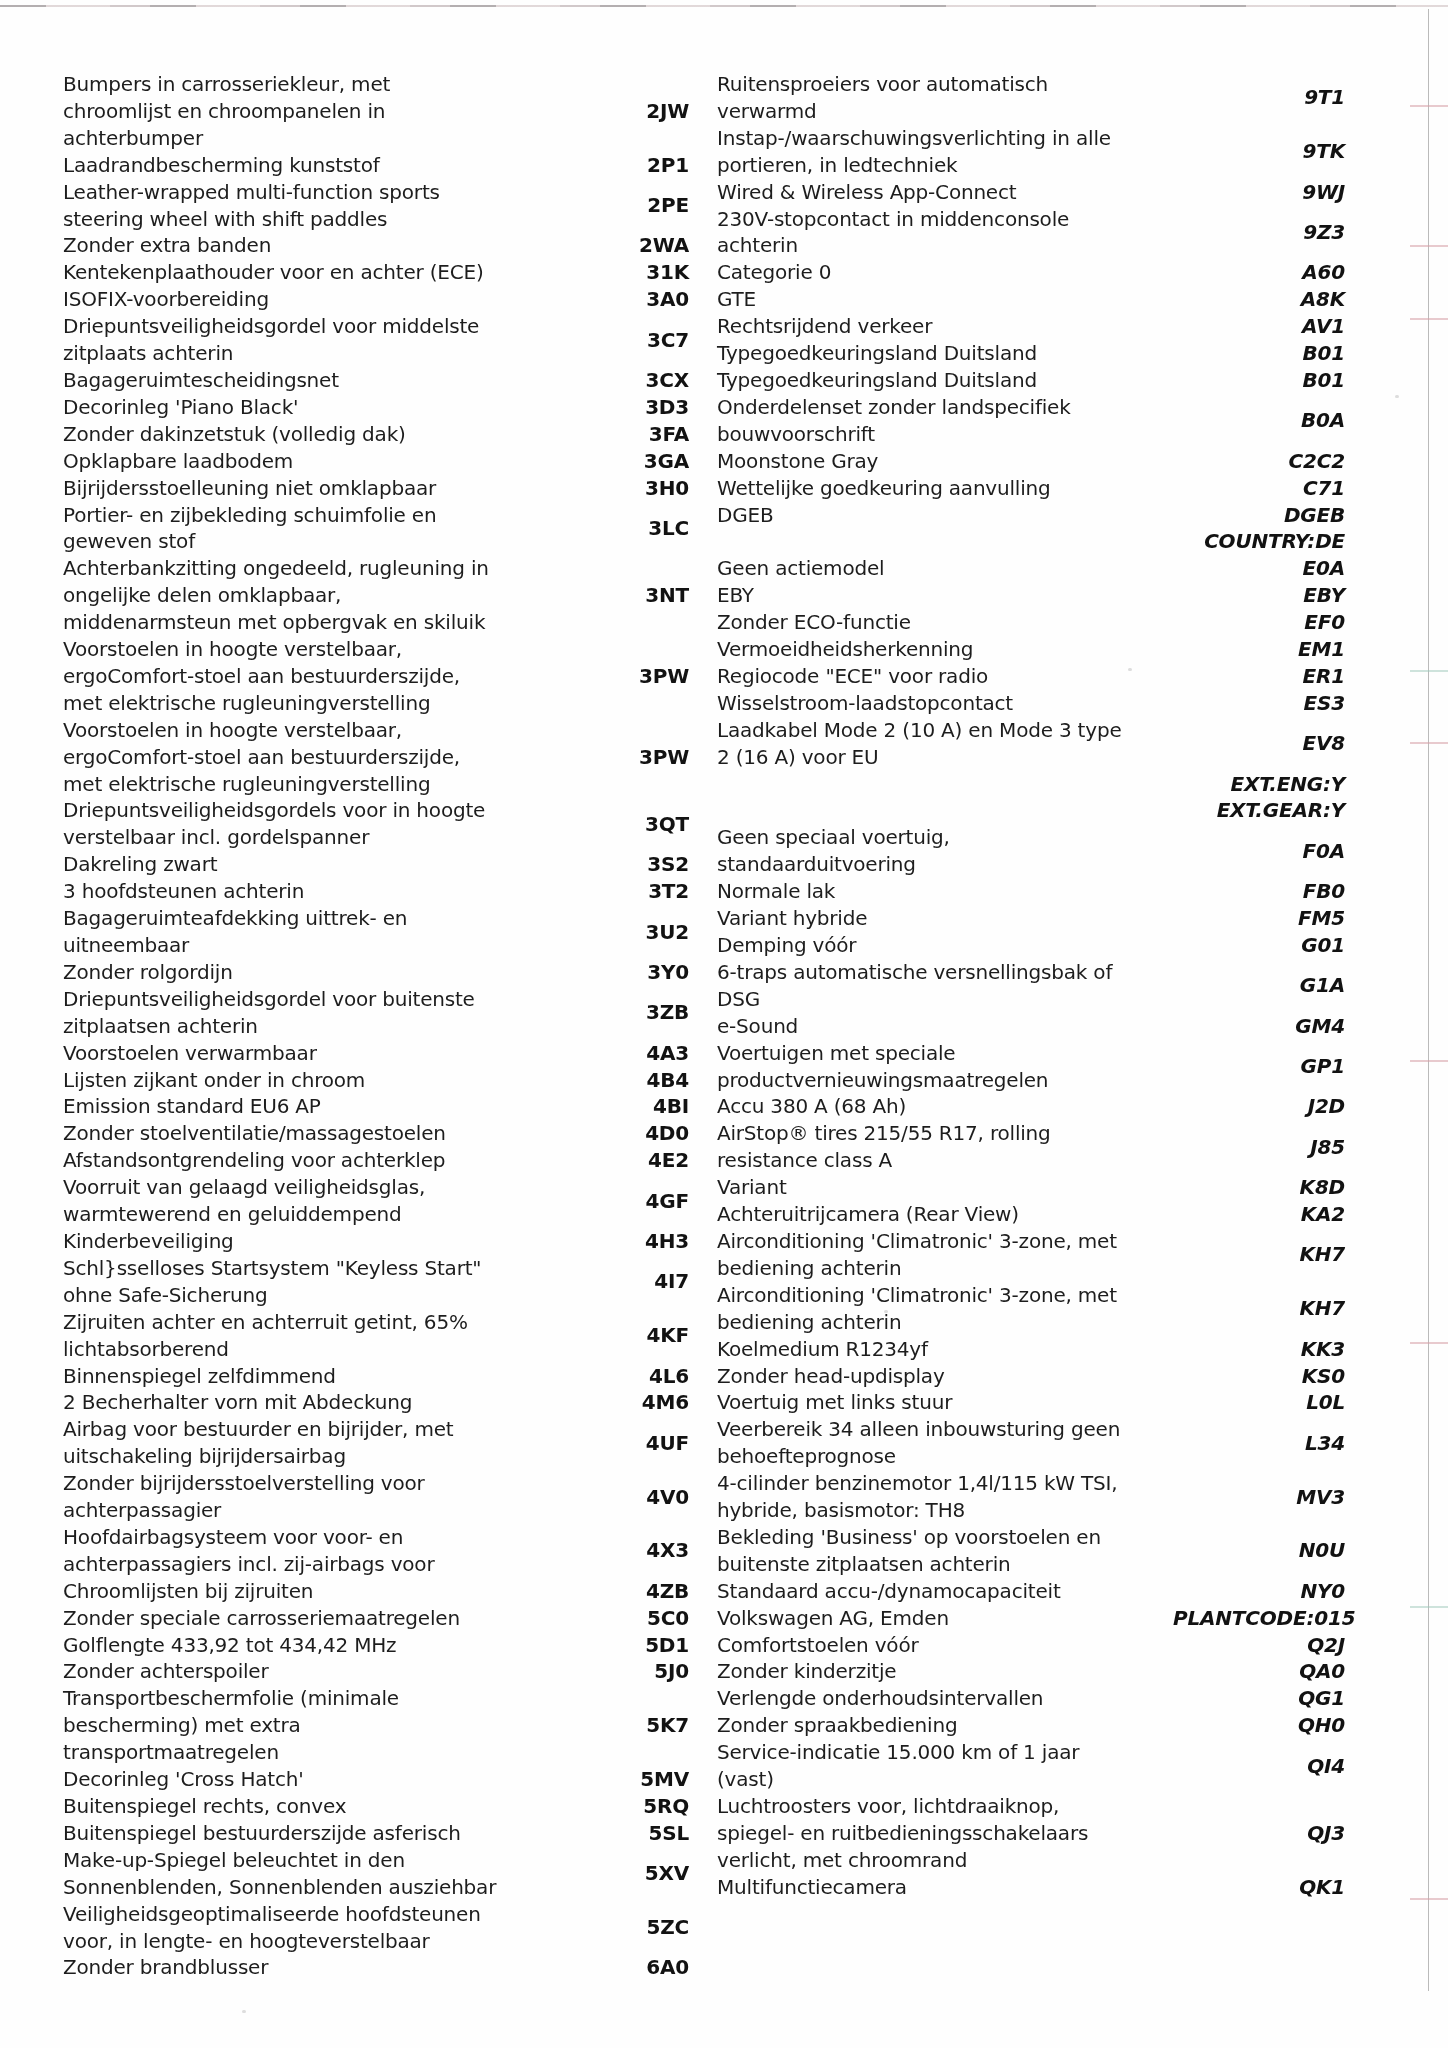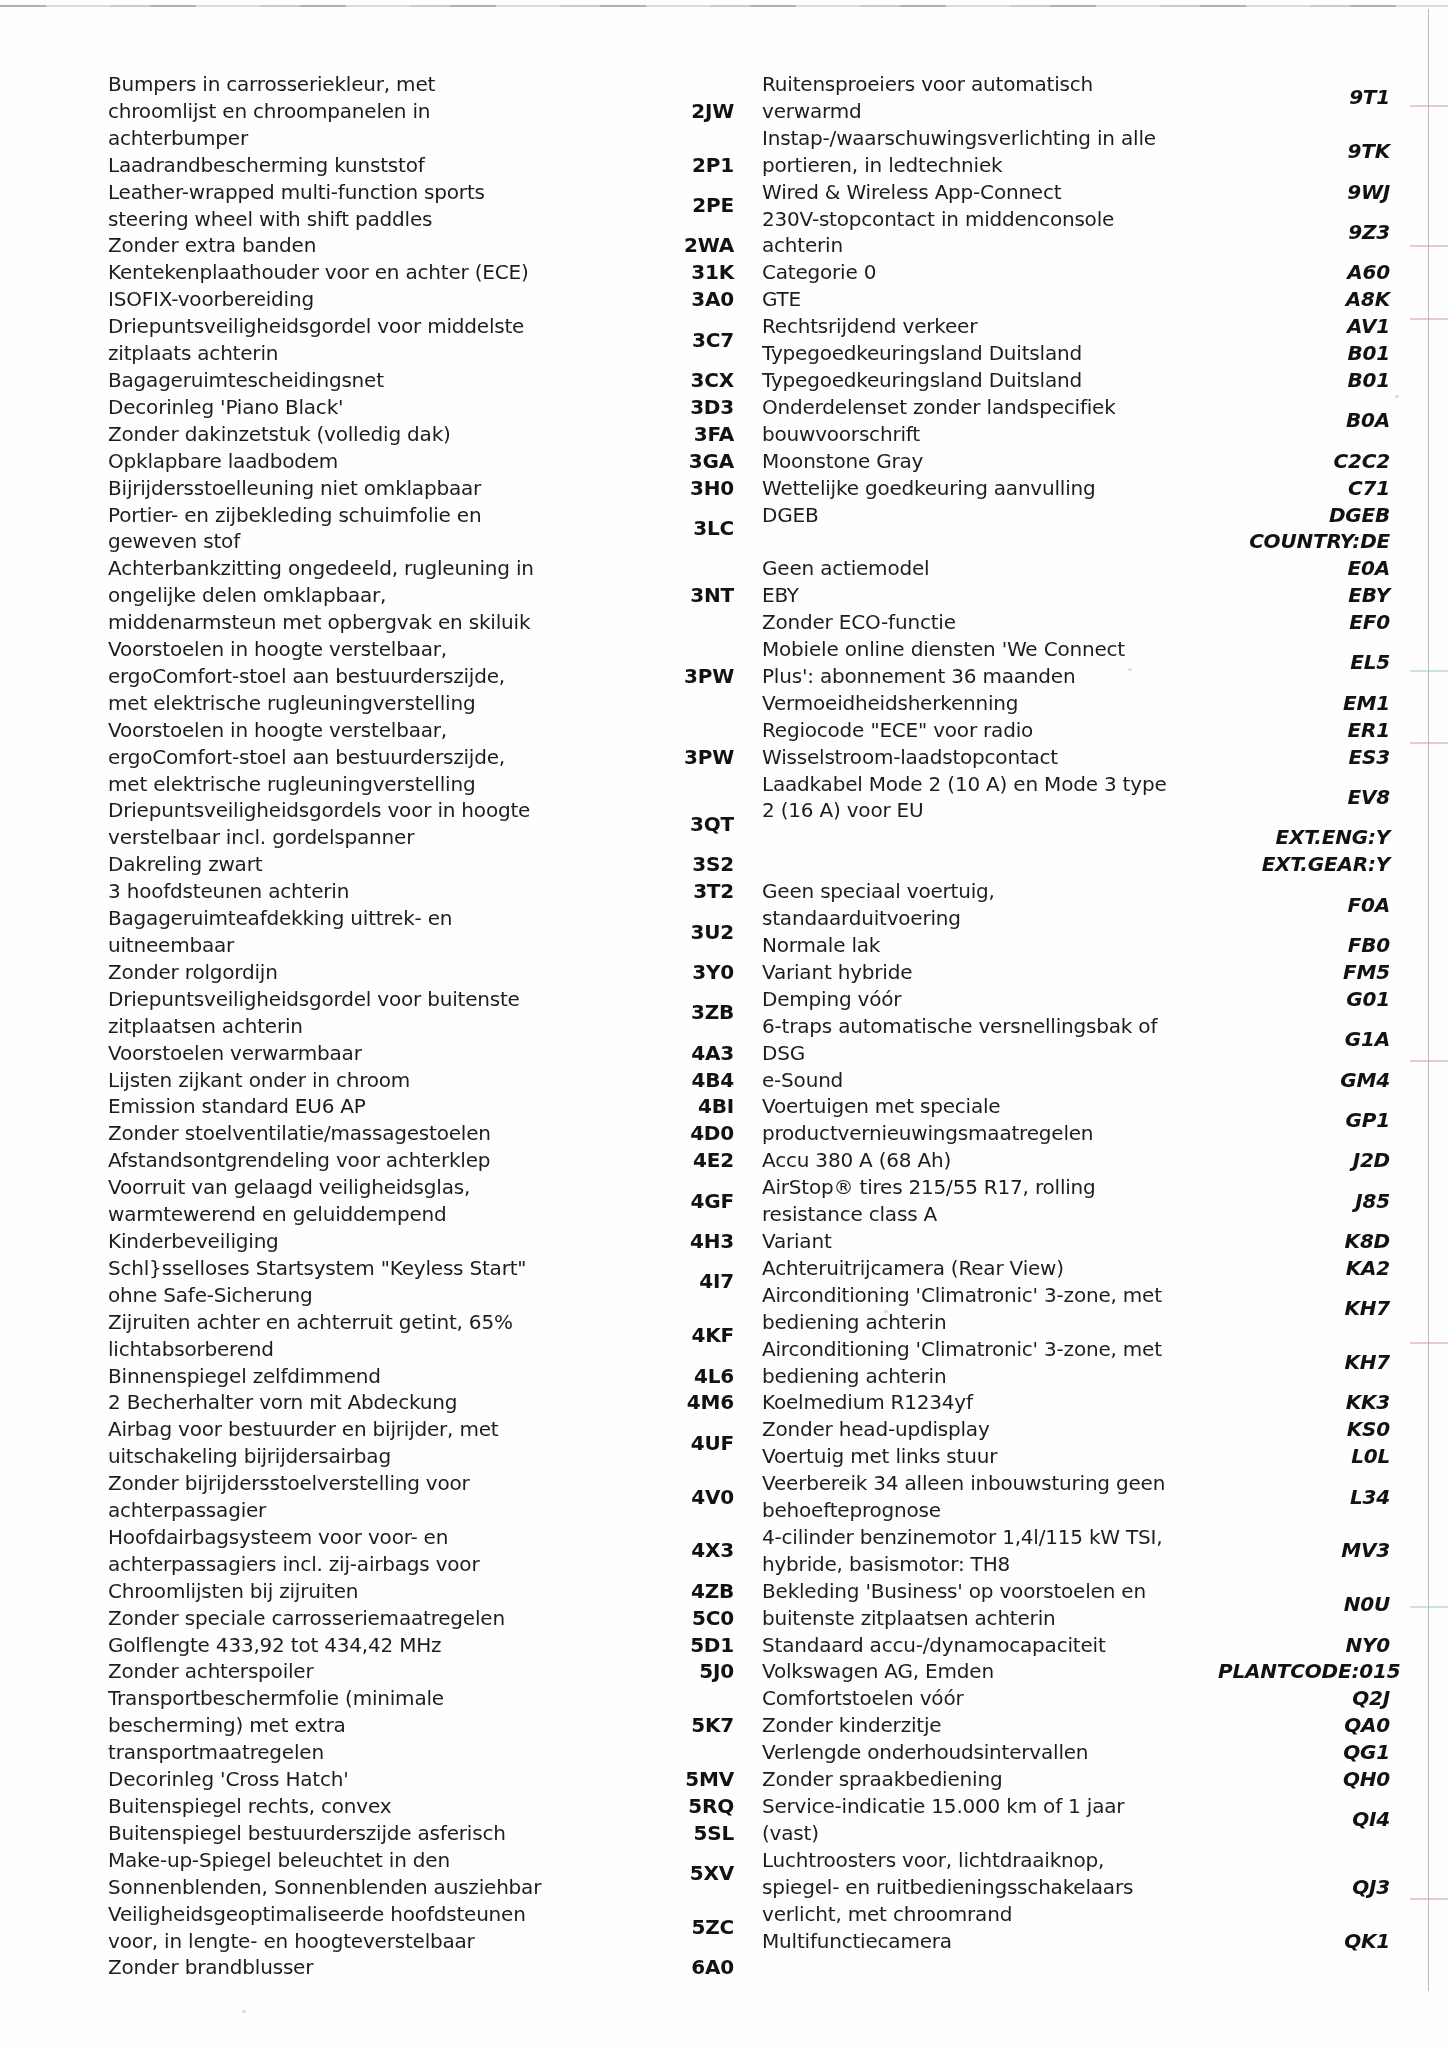--- a/index.html
+++ b/index.html
@@ -16,21 +16,21 @@
   }
   .scan-line-vertical {
     position:absolute; left:1428px; top:9px; width:1px; height:1982px;
     background:#a9a9a9; opacity:.8;
   }
   .tick { position:absolute; left:1410px; width:38px; height:2px; background:rgba(214,158,165,.55); }
   .tick.teal { background:rgba(158,200,186,.5); }
   .speck { position:absolute; width:4px; height:3px; background:#cfcfcf; border-radius:2px; opacity:.7; }
 
   
-  table.col { position:absolute; border-collapse:collapse; table-layout:fixed;margin-left:45px; }
+  table.col { position:absolute; border-collapse:collapse; table-layout:fixed; }
   table.col-left  { left:63px;  top:71px; width:626px; }
   table.col-right { left:717px; top:71px; width:628px; }
   td {
     padding:0; font-size:20px; line-height:26.9px; color:#1d1d1d;
     letter-spacing:-0.2px; vertical-align:middle;
   }
   td.desc { white-space:pre; overflow:visible; }
   td.code { text-align:right; font-weight:700; white-space:nowrap; color:#121212; }
   .col-left  td.desc { width:536px; } .col-left  td.code { width:90px;  }
   .col-right td.desc { width:456px; } .col-right td.code { width:172px;font-style:italic; }
@@ -343,25 +343,20 @@
         </tr>
         <tr>
           <td class="desc">EBY</td>
           <td class="code">EBY</td>
         </tr>
         <tr>
           <td class="desc">Zonder ECO-functie</td>
           <td class="code">EF0</td>
         </tr>
         <tr>
-          <td class="desc">Mobiele online diensten 'We Connect
-Plus': abonnement 36 maanden</td>
-          <td class="code">EL5</td>
-        </tr>
-        <tr>
           <td class="desc">Vermoeidheidsherkenning</td>
           <td class="code">EM1</td>
         </tr>
         <tr>
           <td class="desc">Regiocode "ECE" voor radio</td>
           <td class="code">ER1</td>
         </tr>
         <tr>
           <td class="desc">Wisselstroom-laadstopcontact</td>
           <td class="code">ES3</td>

